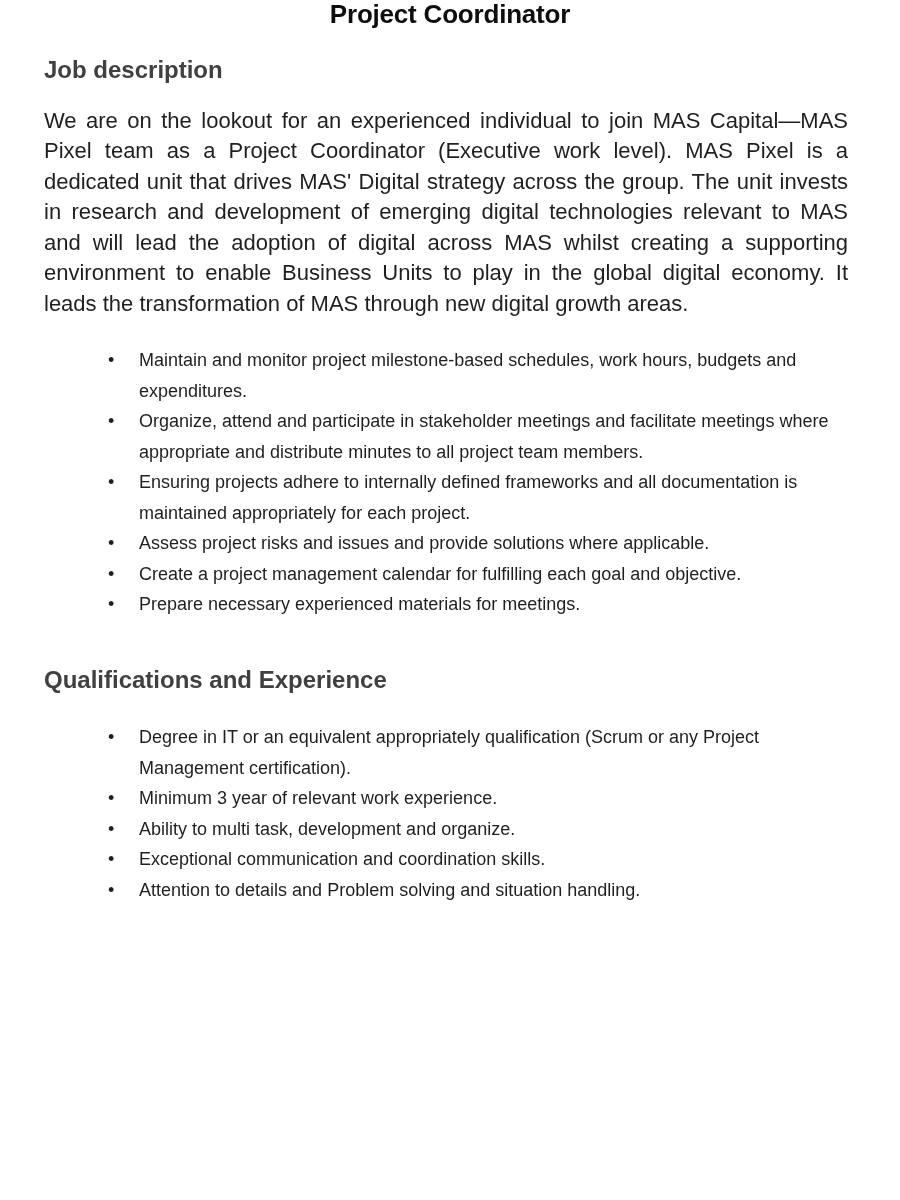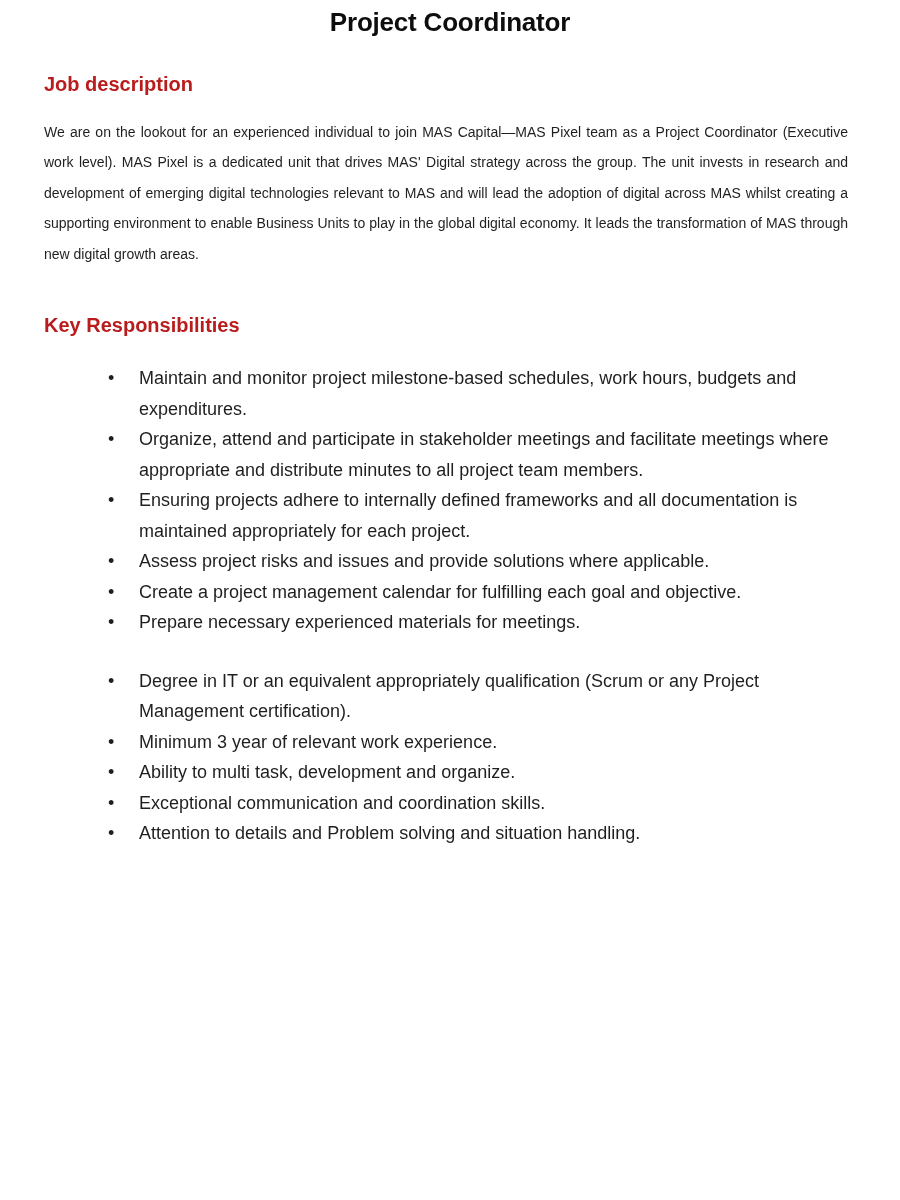--- a/index.html
+++ b/index.html
@@ -22,42 +22,42 @@
     padding: 0 32px;
     overflow: hidden;
     background: #ffffff;
   }
   .doc-title {
     text-align: center;
     font-size: 26px;
     font-weight: bold;
     letter-spacing: -0.2px;
     color: #0d0d0d;
-    margin: 8px;
+    margin: 0;
     line-height: 1.15;
   }
   .section-heading {
-    font-size: 20px;
+    font-size: 24px;
     font-weight: bold;
-    color: #b91c1c;
+    color: #404040;
     margin: 0;
     padding-left: 12px;
     line-height: 1.2;
   }
   .heading-job {
     padding-top: 26px;
   }
   .heading-keyresp {
     padding-top: 44px;
   }
   .heading-quals {
     padding-top: 46px;
   }
   .body-para {
-    font-size: 14px;
+    font-size: 22px;
     line-height: 30.5px;
     text-align: justify;
     text-justify: inter-word;
     color: #1f1f1f;
     margin: 0;
     padding-left: 12px;
     padding-right: 20px;
   }
   .para-1 { padding-top: 21px; }
   .para-2 { padding-top: 15px; }
@@ -93,21 +93,20 @@
 
 <div class="page">
 
   <h1 class="doc-title">Project Coordinator</h1>
 
   <h2 class="section-heading heading-job">Job description</h2>
 
   <p class="body-para para-1">We are on the lookout for an experienced individual to join MAS Capital—MAS Pixel team as a Project Coordinator (Executive work level). MAS Pixel is a dedicated unit that drives MAS' Digital strategy across the group. The unit invests in research and development of emerging digital technologies relevant to MAS and will lead the adoption of digital across MAS whilst creating a supporting environment to enable Business Units to play in the global digital economy. It leads the transformation of MAS through new digital growth areas.</p>
 
 
-  <h2 class="section-heading heading-keyresp">Key Responsibilities</h2>
 
   <ul class="bullets first-list">
     <li>
       <span class="bullet-mark">•</span>
       <span class="li-text">Maintain and monitor project milestone-based schedules, work hours, budgets and expenditures.</span>
     </li>
     <li>
       <span class="bullet-mark">•</span>
       <span class="li-text">Organize, attend and participate in stakeholder meetings and facilitate meetings where appropriate and distribute minutes to all project team members.</span>
     </li>
@@ -122,20 +121,21 @@
     <li>
       <span class="bullet-mark">•</span>
       <span class="li-text">Create a project management calendar for fulfilling each goal and objective.</span>
     </li>
     <li>
       <span class="bullet-mark">•</span>
       <span class="li-text">Prepare necessary experienced materials for meetings.</span>
     </li>
   </ul>
 
+  <h2 class="section-heading heading-quals">Qualifications and Experience</h2>
 
   <ul class="bullets second-list">
     <li>
       <span class="bullet-mark">•</span>
       <span class="li-text">Degree in IT or an equivalent appropriately qualification (Scrum or any Project Management certification).</span>
     </li>
     <li>
       <span class="bullet-mark">•</span>
       <span class="li-text">Minimum 3 year of relevant work experience.</span>
     </li>

